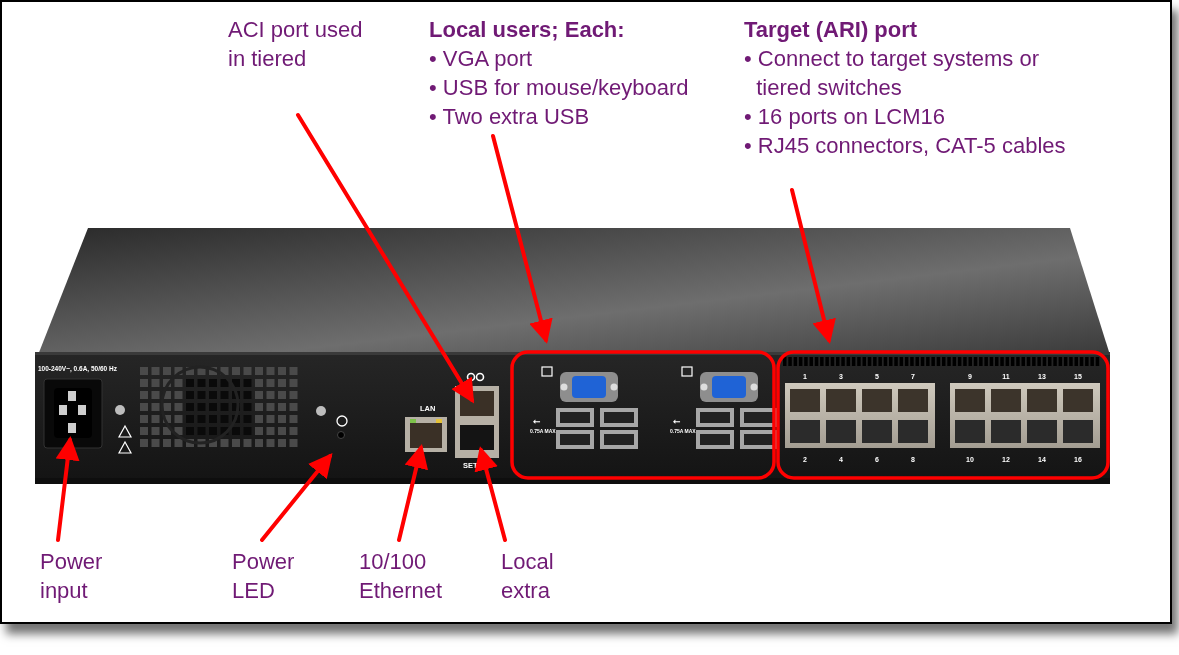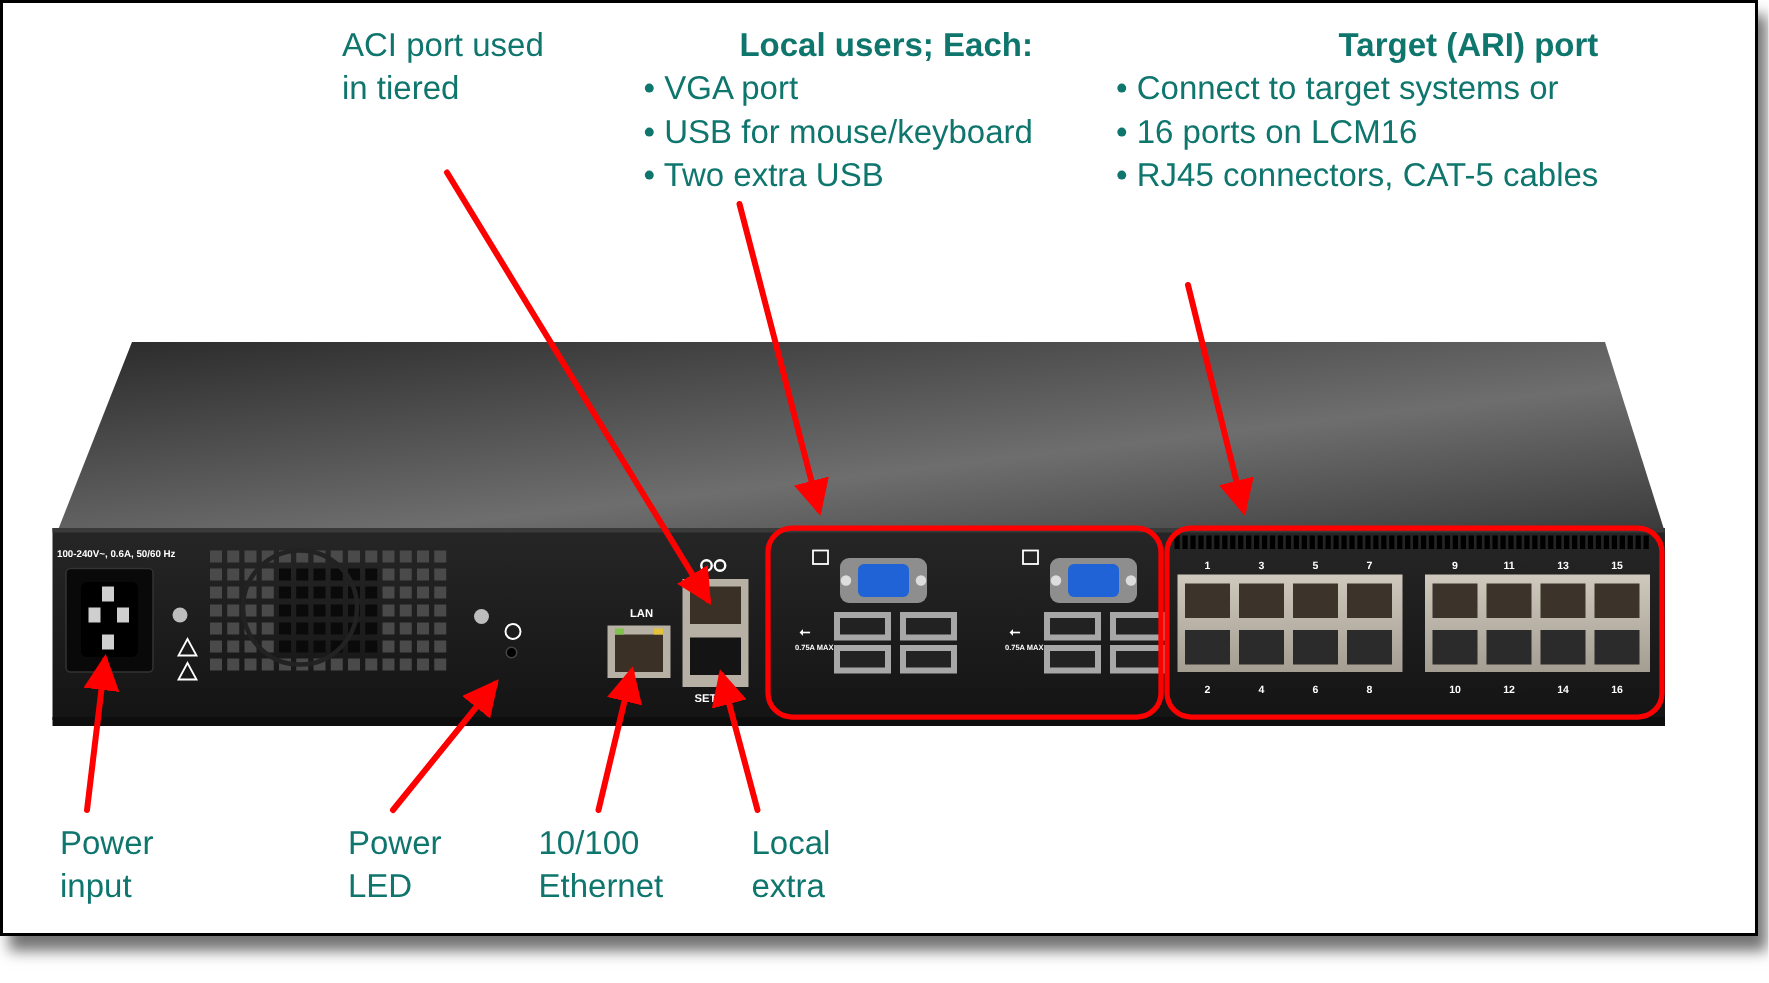--- a/index.html
+++ b/index.html
@@ -1,19 +1,19 @@
 <!DOCTYPE html>
 <html><head>
 <meta charset="utf-8">
 <style>
   html,body{margin:0;padding:0;background:#fff;}
   body{width:1179px;height:655px;position:relative;overflow:hidden;font-family:"Liberation Sans",sans-serif;}
   .frame{position:absolute;left:0;top:0;width:1172px;height:624px;border:2px solid #000;box-sizing:border-box;background:#fff;box-shadow:6px 10px 9px rgba(0,0,0,0.55);}
-  .txt{position:absolute;font-size:22px;line-height:29px;color:#0f766e;white-space:nowrap;}
-  .txt .b{font-weight:bold;text-align:right;}
+  .txt{position:absolute;font-size:22px;line-height:29px;color:#701a75;white-space:nowrap;}
+  .txt .b{font-weight:bold;}
   .txt div{margin:0;}
   svg.scene{position:absolute;left:0;top:0;}
   .lbl{font-family:"Liberation Sans",sans-serif;font-weight:bold;fill:#fff;}
 </style>
 </head>
 <body>
 
 <div class="frame"></div>
 
 <div class="txt" style="left:228px;top:15px;">
@@ -24,20 +24,21 @@
 <div class="txt" style="left:429px;top:15px;">
   <div class="b">Local users; Each:</div>
   <div>• VGA port</div>
   <div>• USB for mouse/keyboard</div>
   <div>• Two extra USB</div>
 </div>
 
 <div class="txt" style="left:744px;top:15px;">
   <div class="b">Target (ARI) port</div>
   <div>• Connect to target systems or</div>
+  <div style="white-space:pre">  tiered switches</div>
   <div>• 16 ports on LCM16</div>
   <div>• RJ45 connectors, CAT-5 cables</div>
 </div>
 
 <div class="txt" style="left:40px;top:547px;">
   <div>Power</div>
   <div>input</div>
 </div>
 <div class="txt" style="left:232px;top:547px;">
   <div>Power</div>

